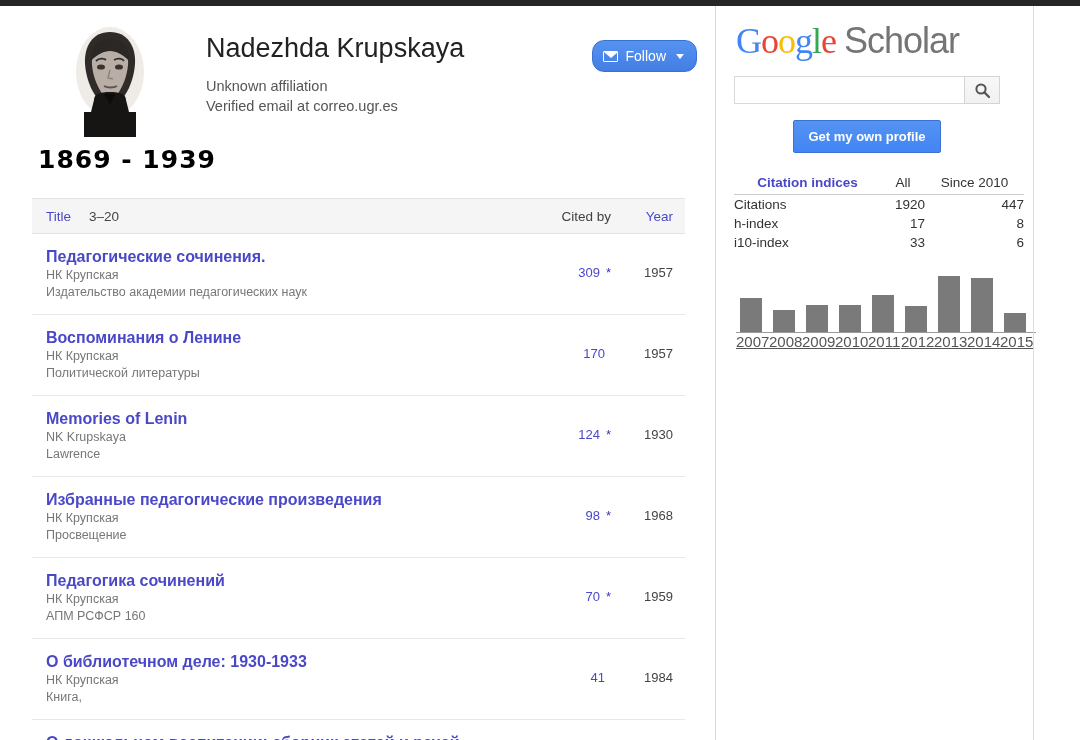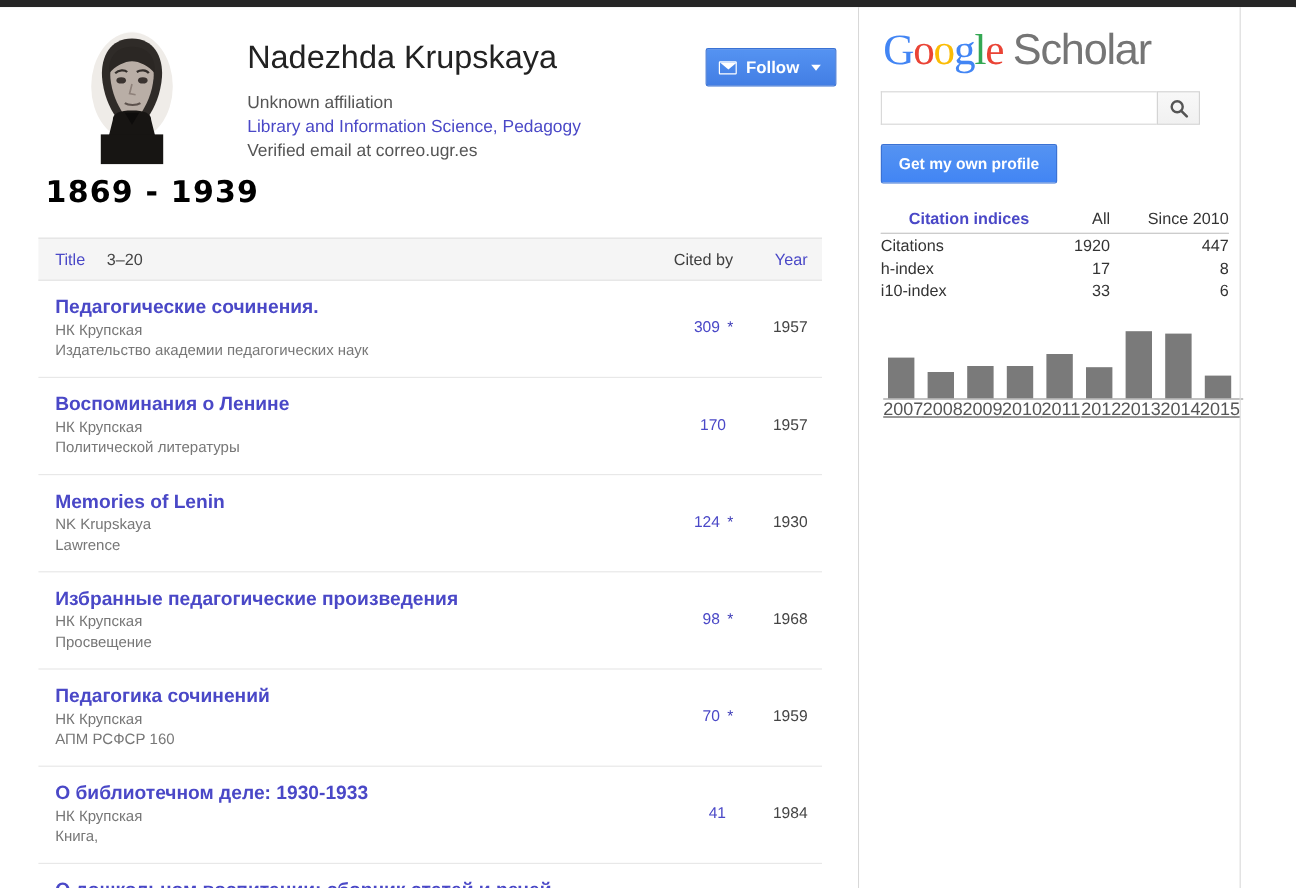--- a/index.html
+++ b/index.html
@@ -74,24 +74,24 @@
   }
   .pline.link { color: #4a48c7; cursor: pointer; }
   .follow-wrap {
     padding-top: 20px;
     padding-right: 8px;
   }
   .follow-btn {
     background: #4d8ff0;
     background: linear-gradient(#5593f2,#437ee4);
     border: 1px solid #3a72d4;
-    border-radius: 2px;
+    border-radius: 12px;
     color: #fff;
     font-size: 14px;
-    font-weight: bold;
+    font-weight: normal;
     padding: 7px 12px 7px 10px;
     display: inline-flex;
     align-items: center;
     gap: 8px;
     cursor: pointer;
     white-space: nowrap;
   }
   .env {
     display: inline-block;
     width: 15px; height: 11px;
@@ -201,40 +201,39 @@
     color: #222;
     background: #fff;
   }
   .search-btn {
     width: 36px; height: 28px;
     border: 1px solid #d4d4d4;
     background: linear-gradient(#f8f8f8,#f1f1f1);
     cursor: pointer;
     display: flex; align-items: center; justify-content: center;
   }
-  .own-profile-wrap { width: 266px; text-align: left; margin-bottom: 22px; }
+  .own-profile-wrap { width: 266px; text-align: center; margin-bottom: 22px; }
   .own-profile {
     background: linear-gradient(#5593f2,#4285f4);
     border: 1px solid #3a72d4;
     border-radius: 2px;
     color: #fff;
     font-size: 13px;
     font-weight: bold;
     padding: 8px 14px;
     cursor: pointer;
     display: inline-block;
   }
   table.cites {
     width: 290px;
     border-collapse: collapse;
     font-size: 13.5px;
   }
   table.cites th {
     font-weight: normal;
-    text-align: right;
     padding: 0 0 4px 0;
     border-bottom: 1px solid #ccc;
     color: #333;
   }
   table.cites th.lbl {
     text-align: center;
     color: #4a48c7;
     font-weight: bold;
     cursor: pointer;
   }
@@ -317,21 +316,20 @@
             <rect x="20" y="92" width="52" height="25" fill="#171513"></rect>
             <path d="M40 74 L46 84 L52 74" fill="#0d0c0b"></path>
           </svg>
         </div>
         <div class="years">1869 - 1939</div>
       </div>
 
       <div class="ident">
         <div class="pname">Nadezhda Krupskaya</div>
         <div class="pline">Unknown affiliation</div>
-        <div class="pline link">Library and Information Science, Pedagogy</div>
         <div class="pline">Verified email at correo.ugr.es</div>
       </div>
 
       <div class="follow-wrap">
         <div class="follow-btn">
           <span class="env"></span>
           <span>Follow</span>
           <span class="caret-d"></span>
         </div>
       </div>

